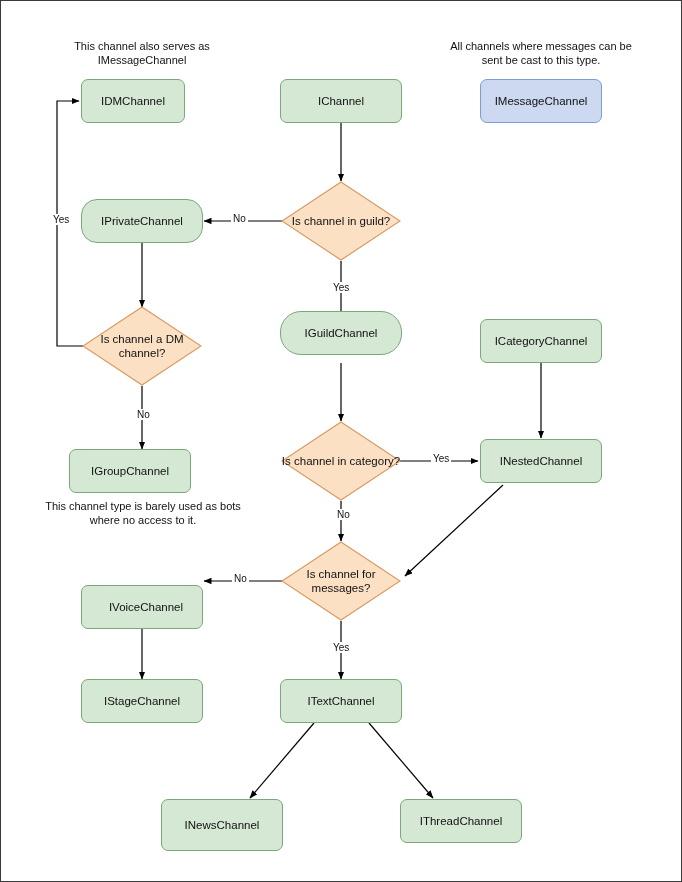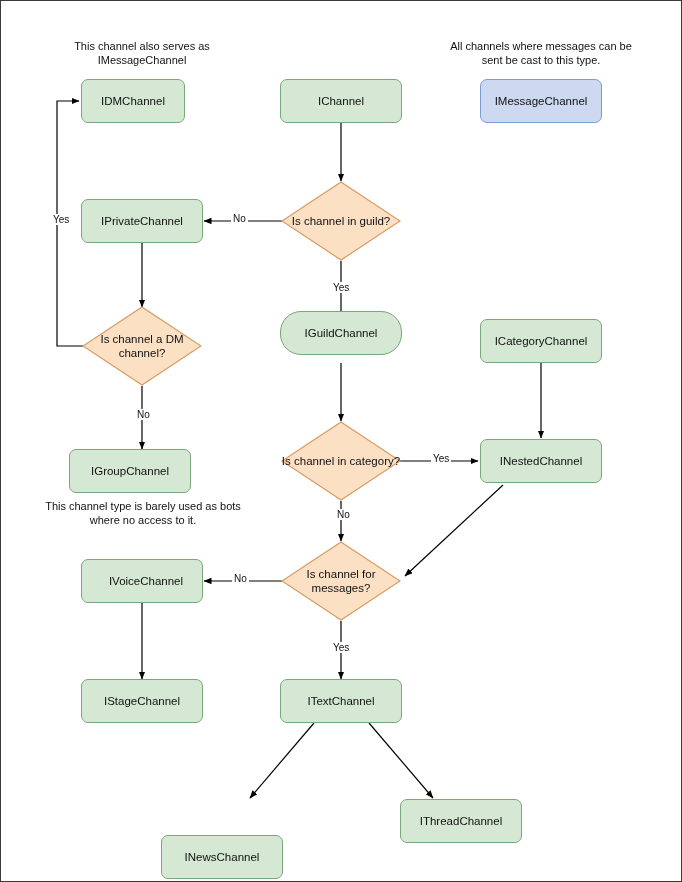--- a/index.html
+++ b/index.html
@@ -137,37 +137,37 @@
   <div class="note" style="left:56px; top:38px; width:170px;">This channel also serves as IMessageChannel</div>
   <div class="note" style="left:444px; top:38px; width:192px;">All channels where messages can be sent be cast to this type.</div>
   <div class="note" style="left:44px; top:498px; width:196px;">This channel type is barely used as bots where no access to it.</div>
 
   <div class="node rect" style="left:80px; top:78px; width:104px; height:44px;">IDMChannel</div>
 
   <div class="node rect" style="left:279px; top:78px; width:122px; height:44px;">IChannel</div>
 
   <div class="node rect blue" style="left:479px; top:78px; width:122px; height:44px;">IMessageChannel</div>
 
-  <div class="node rect" style="left:80px; top:198px; width:122px; height:44px;">IPrivateChannel</div>
+  <div class="node rect" style="left:80px; top:198px; width:122px; height:44px;border-radius:16px;">IPrivateChannel</div>
 
   <div class="node rect" style="left:279px; top:310px; width:122px; height:44px;border-radius:21px;">IGuildChannel</div>
 
   <div class="node rect" style="left:479px; top:318px; width:122px; height:44px;">ICategoryChannel</div>
 
   <div class="node rect" style="left:68px; top:448px; width:122px; height:44px;">IGroupChannel</div>
 
   <div class="node rect" style="left:479px; top:438px; width:122px; height:44px;">INestedChannel</div>
 
-  <div class="node rect" style="left:80px; top:558px; width:122px; height:44px;padding-left:8px;">IVoiceChannel</div>
+  <div class="node rect" style="left:80px; top:584px; width:122px; height:44px;padding-left:8px;">IVoiceChannel</div>
 
   <div class="node rect" style="left:80px; top:678px; width:122px; height:44px;">IStageChannel</div>
 
   <div class="node rect" style="left:279px; top:678px; width:122px; height:44px;">ITextChannel</div>
 
-  <div class="node rect" style="left:160px; top:798px; width:122px; height:44px;margin-top:36px;">INewsChannel</div>
+  <div class="node rect" style="left:160px; top:798px; width:122px; height:52px;">INewsChannel</div>
 
   <div class="node rect" style="left:399px; top:798px; width:122px; height:44px;">IThreadChannel</div>
 
   <div class="diamond-wrap" style="left:280px; top:180px; width:120px; height:80px;">
     <svg class="diamond-shape" viewBox="0 0 120 80">
       <polygon points="60,1 119,40 60,79 1,40" fill="#fbe0c4" stroke="#d79b63" stroke-width="1.2"></polygon>
     </svg>
     <div class="diamond-label">Is channel in guild?</div>
   </div>
 

